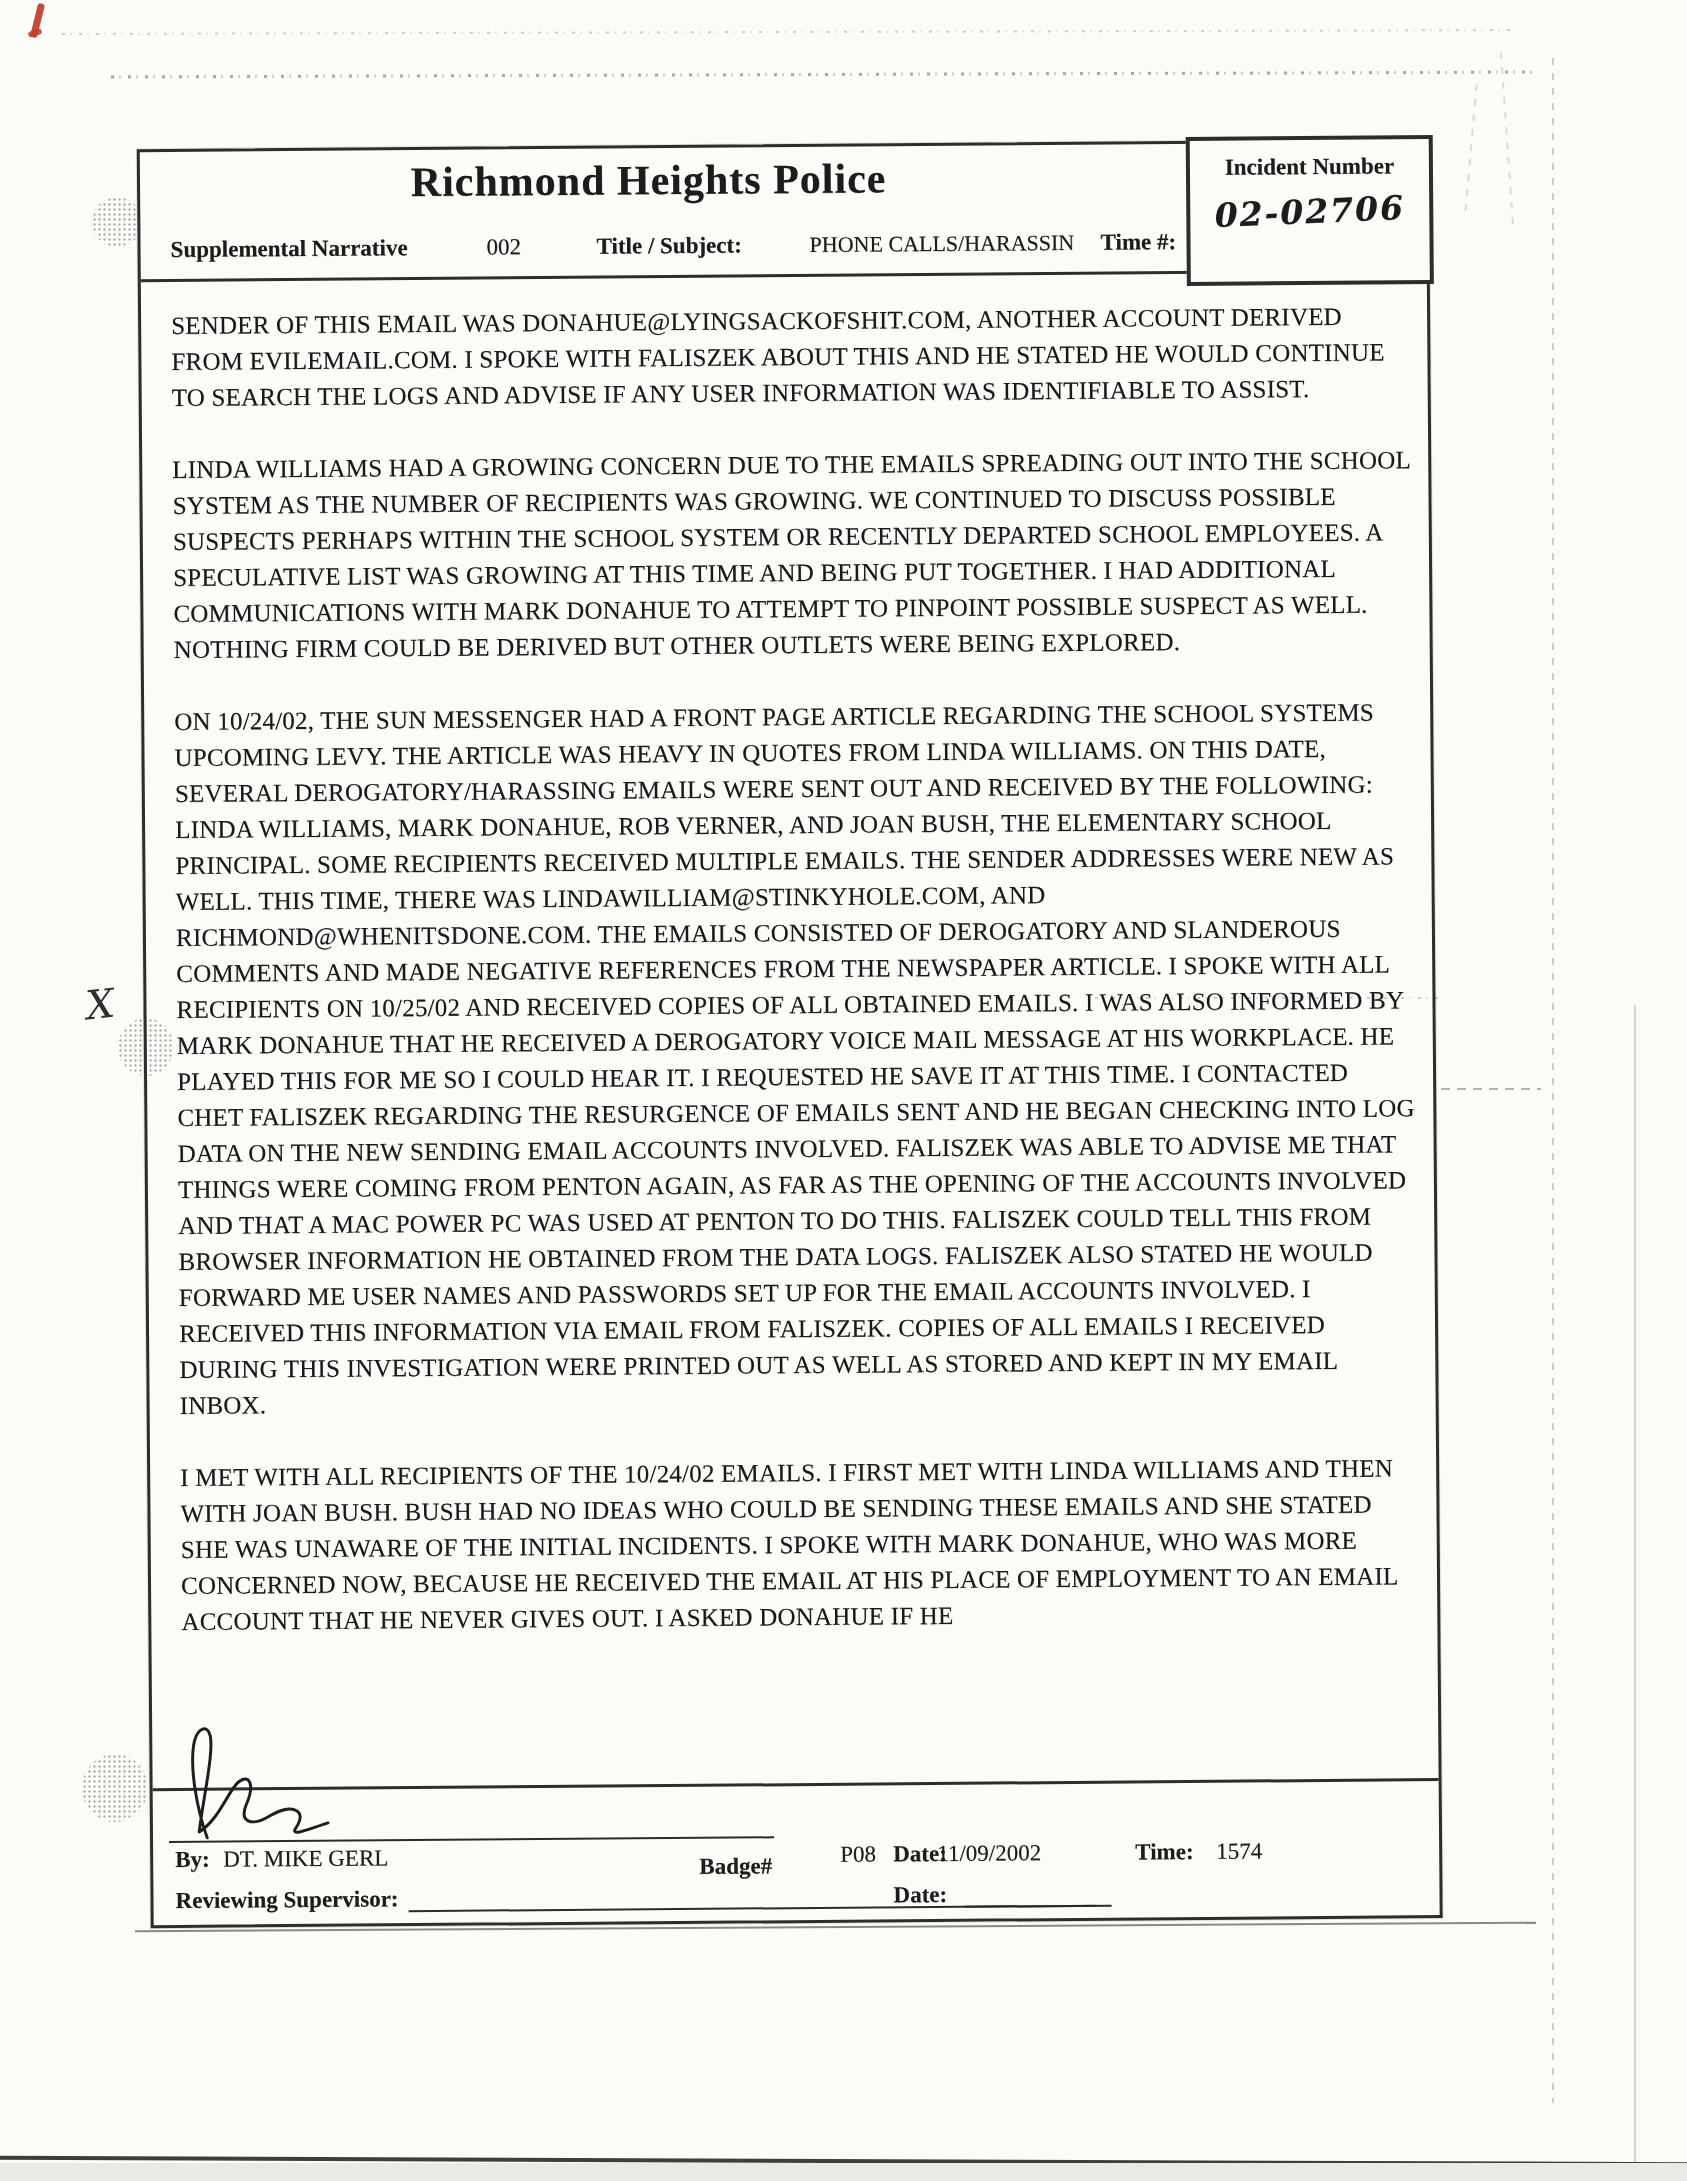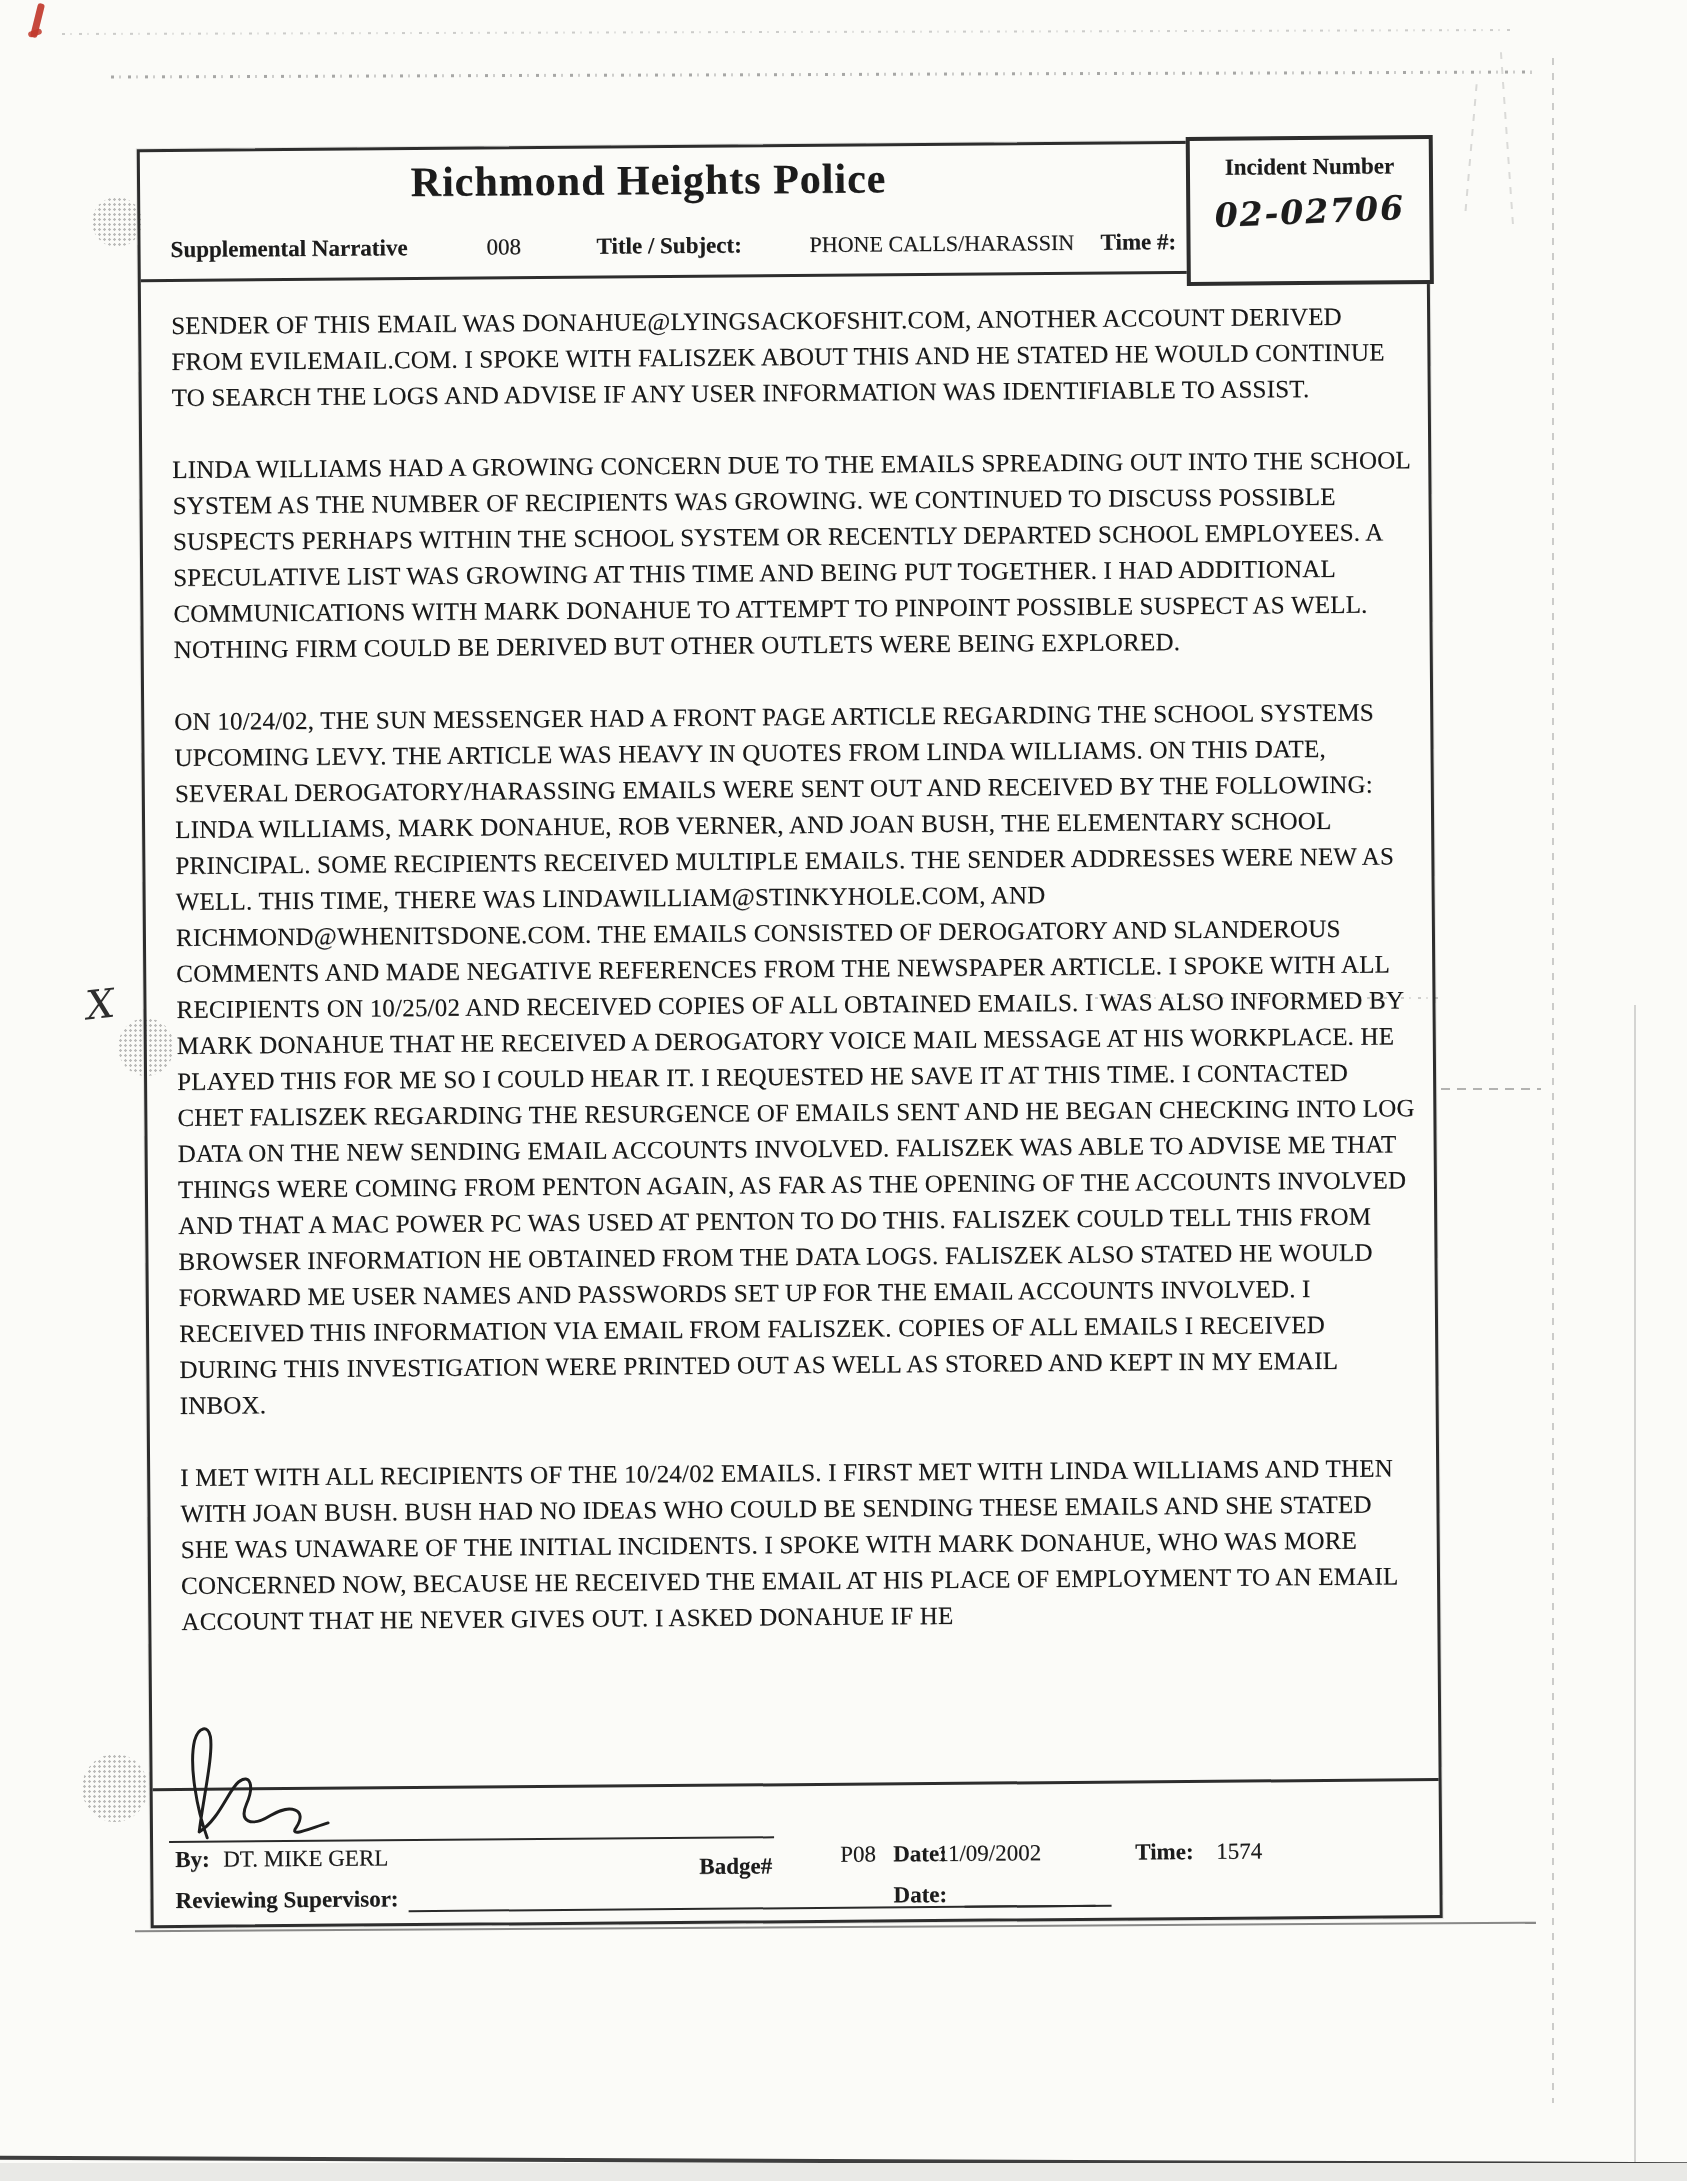--- a/index.html
+++ b/index.html
@@ -104,21 +104,21 @@
 <div class="under-line"></div>
 <div class="bottom-line"></div>
 <div class="bottom-band"></div>
 
 <div class="doc">
 
   <div class="doc-header">
     <div class="dept-title">Richmond Heights Police</div>
     <div class="header-fields">
       <span class="hf f1"><b>Supplemental Narrative</b></span>
-      <span class="hf f1v">008</span>
+      <span class="hf f1v">002</span>
       <span class="hf f2"><b>Title / Subject:</b></span>
       <span class="hf f2v">PHONE CALLS/HARASSIN</span>
       <span class="hf f3"><b>Time #:</b></span>
       <span class="hf f3v">3</span>
     </div>
     <div class="incident-box">
       <div class="incident-label">Incident Number</div>
       <div class="incident-number">02-02706</div>
     </div>
   </div>

